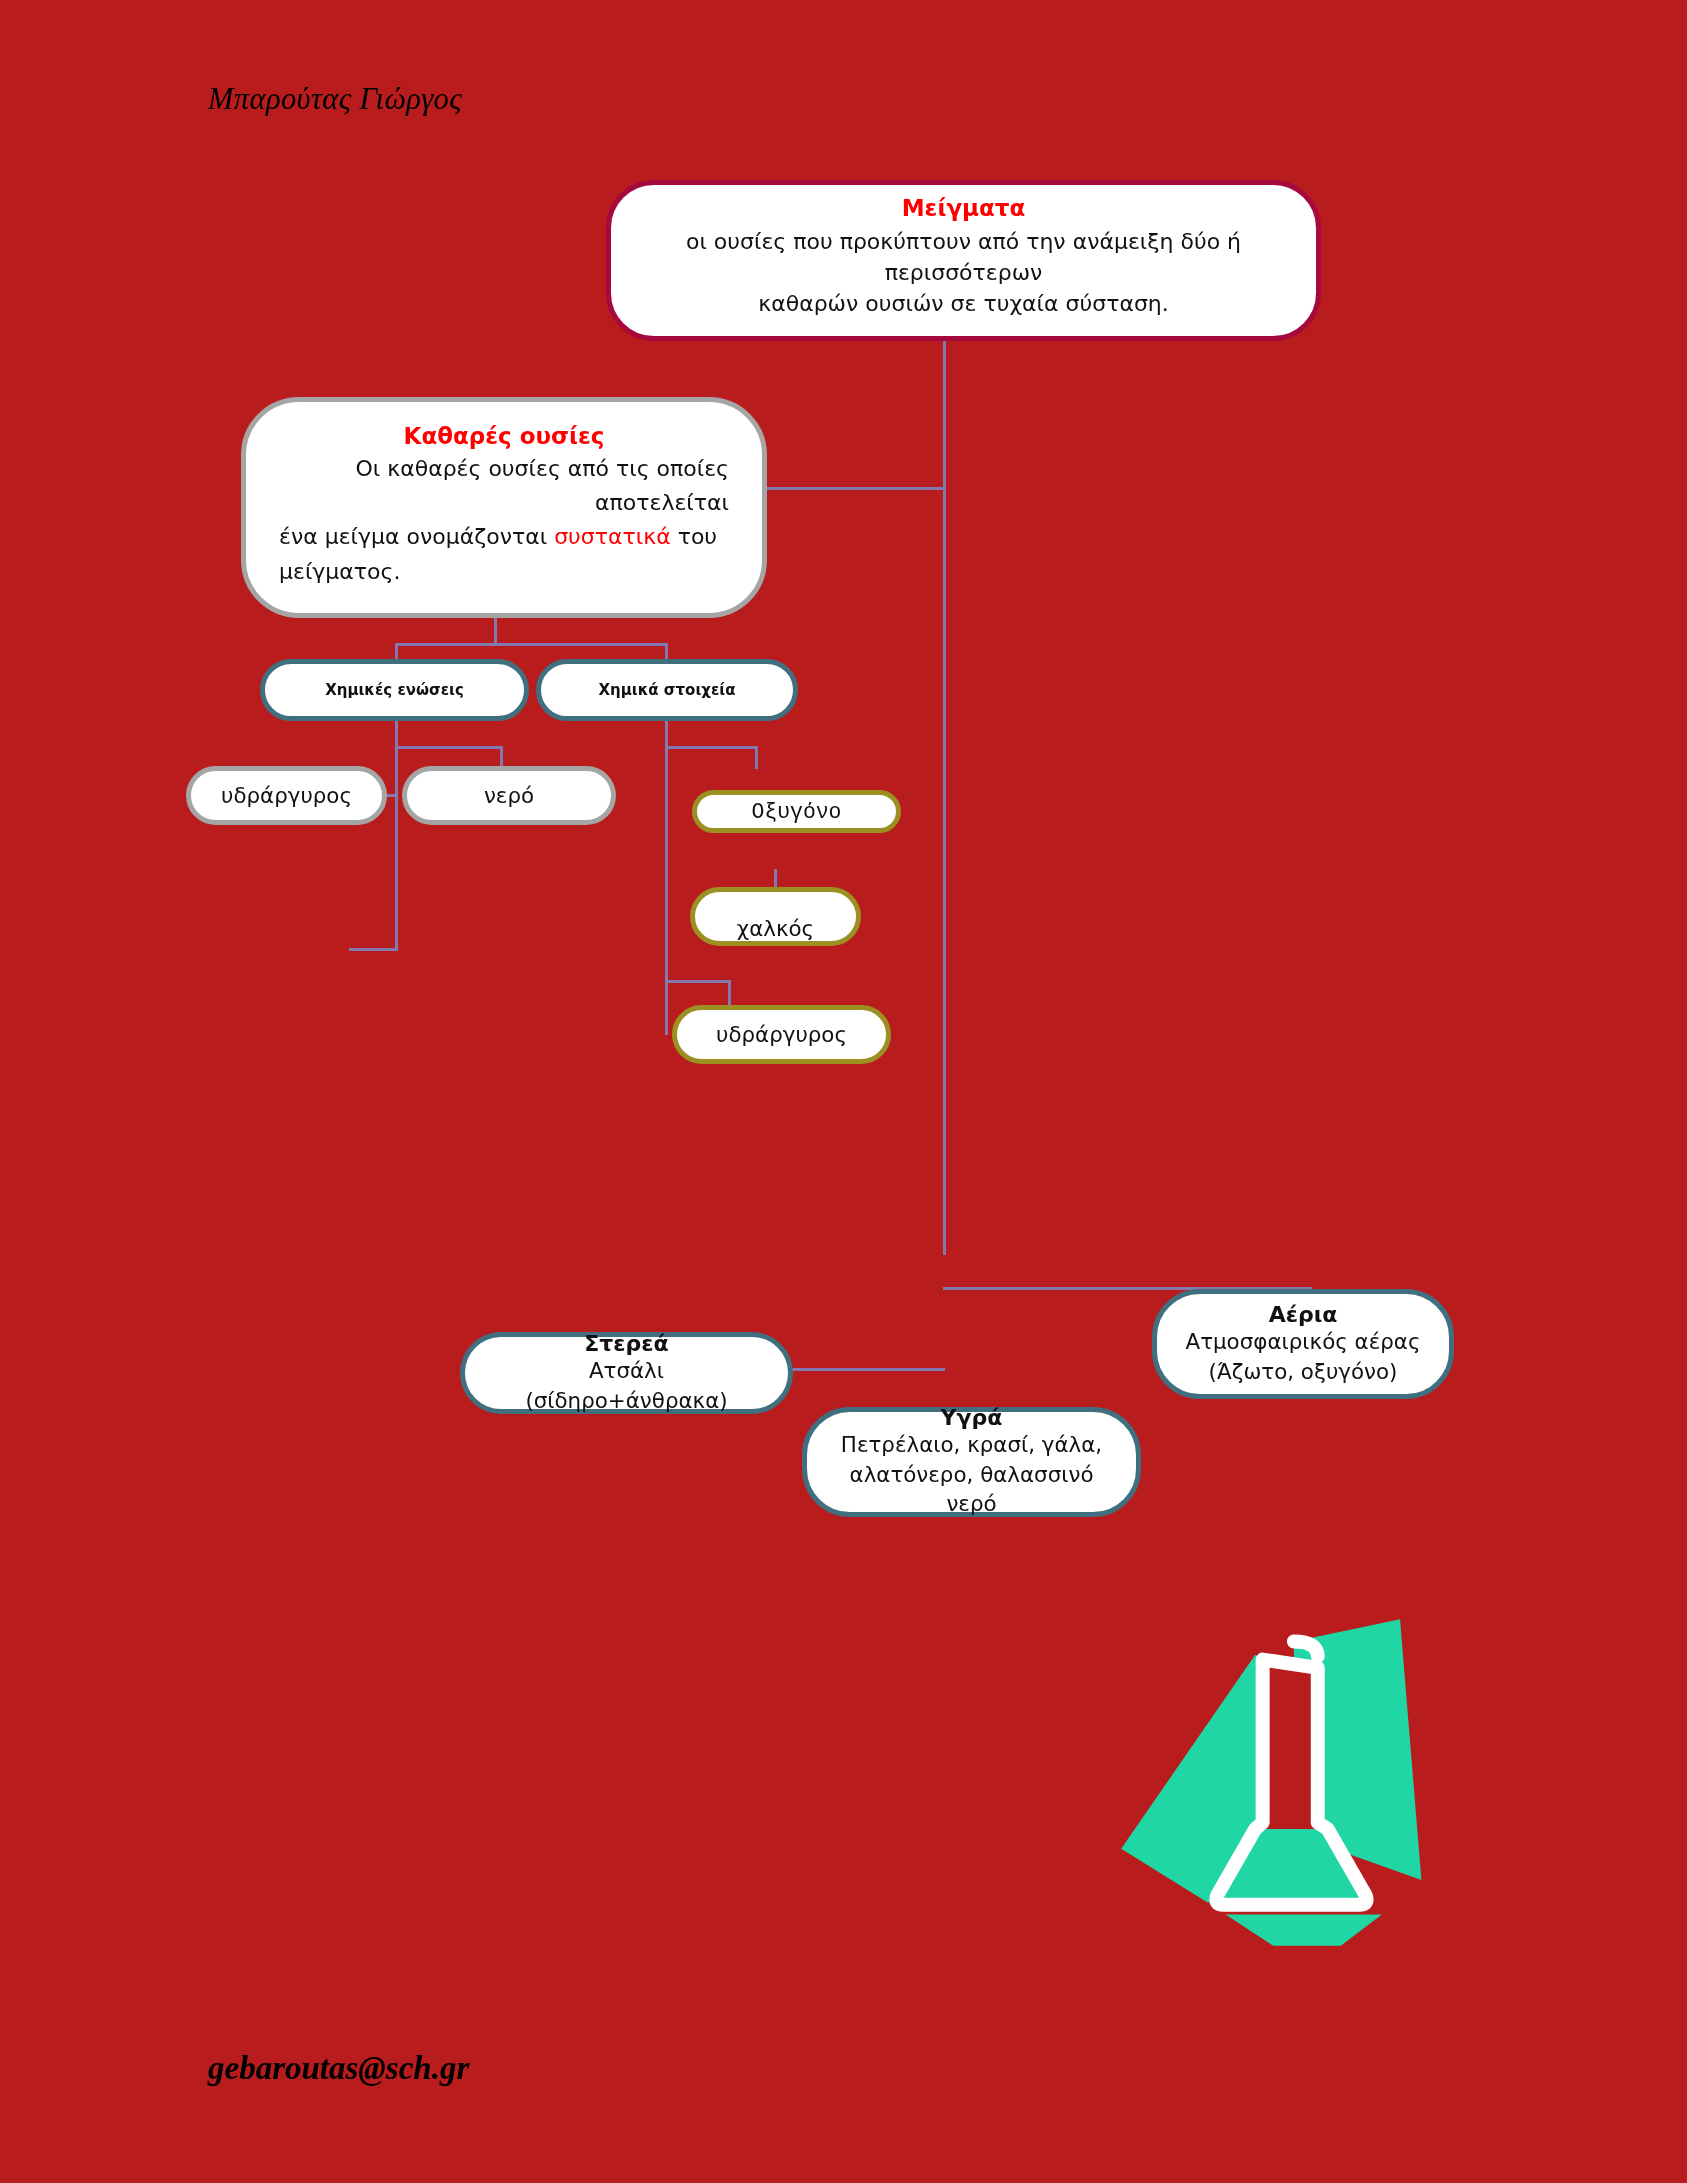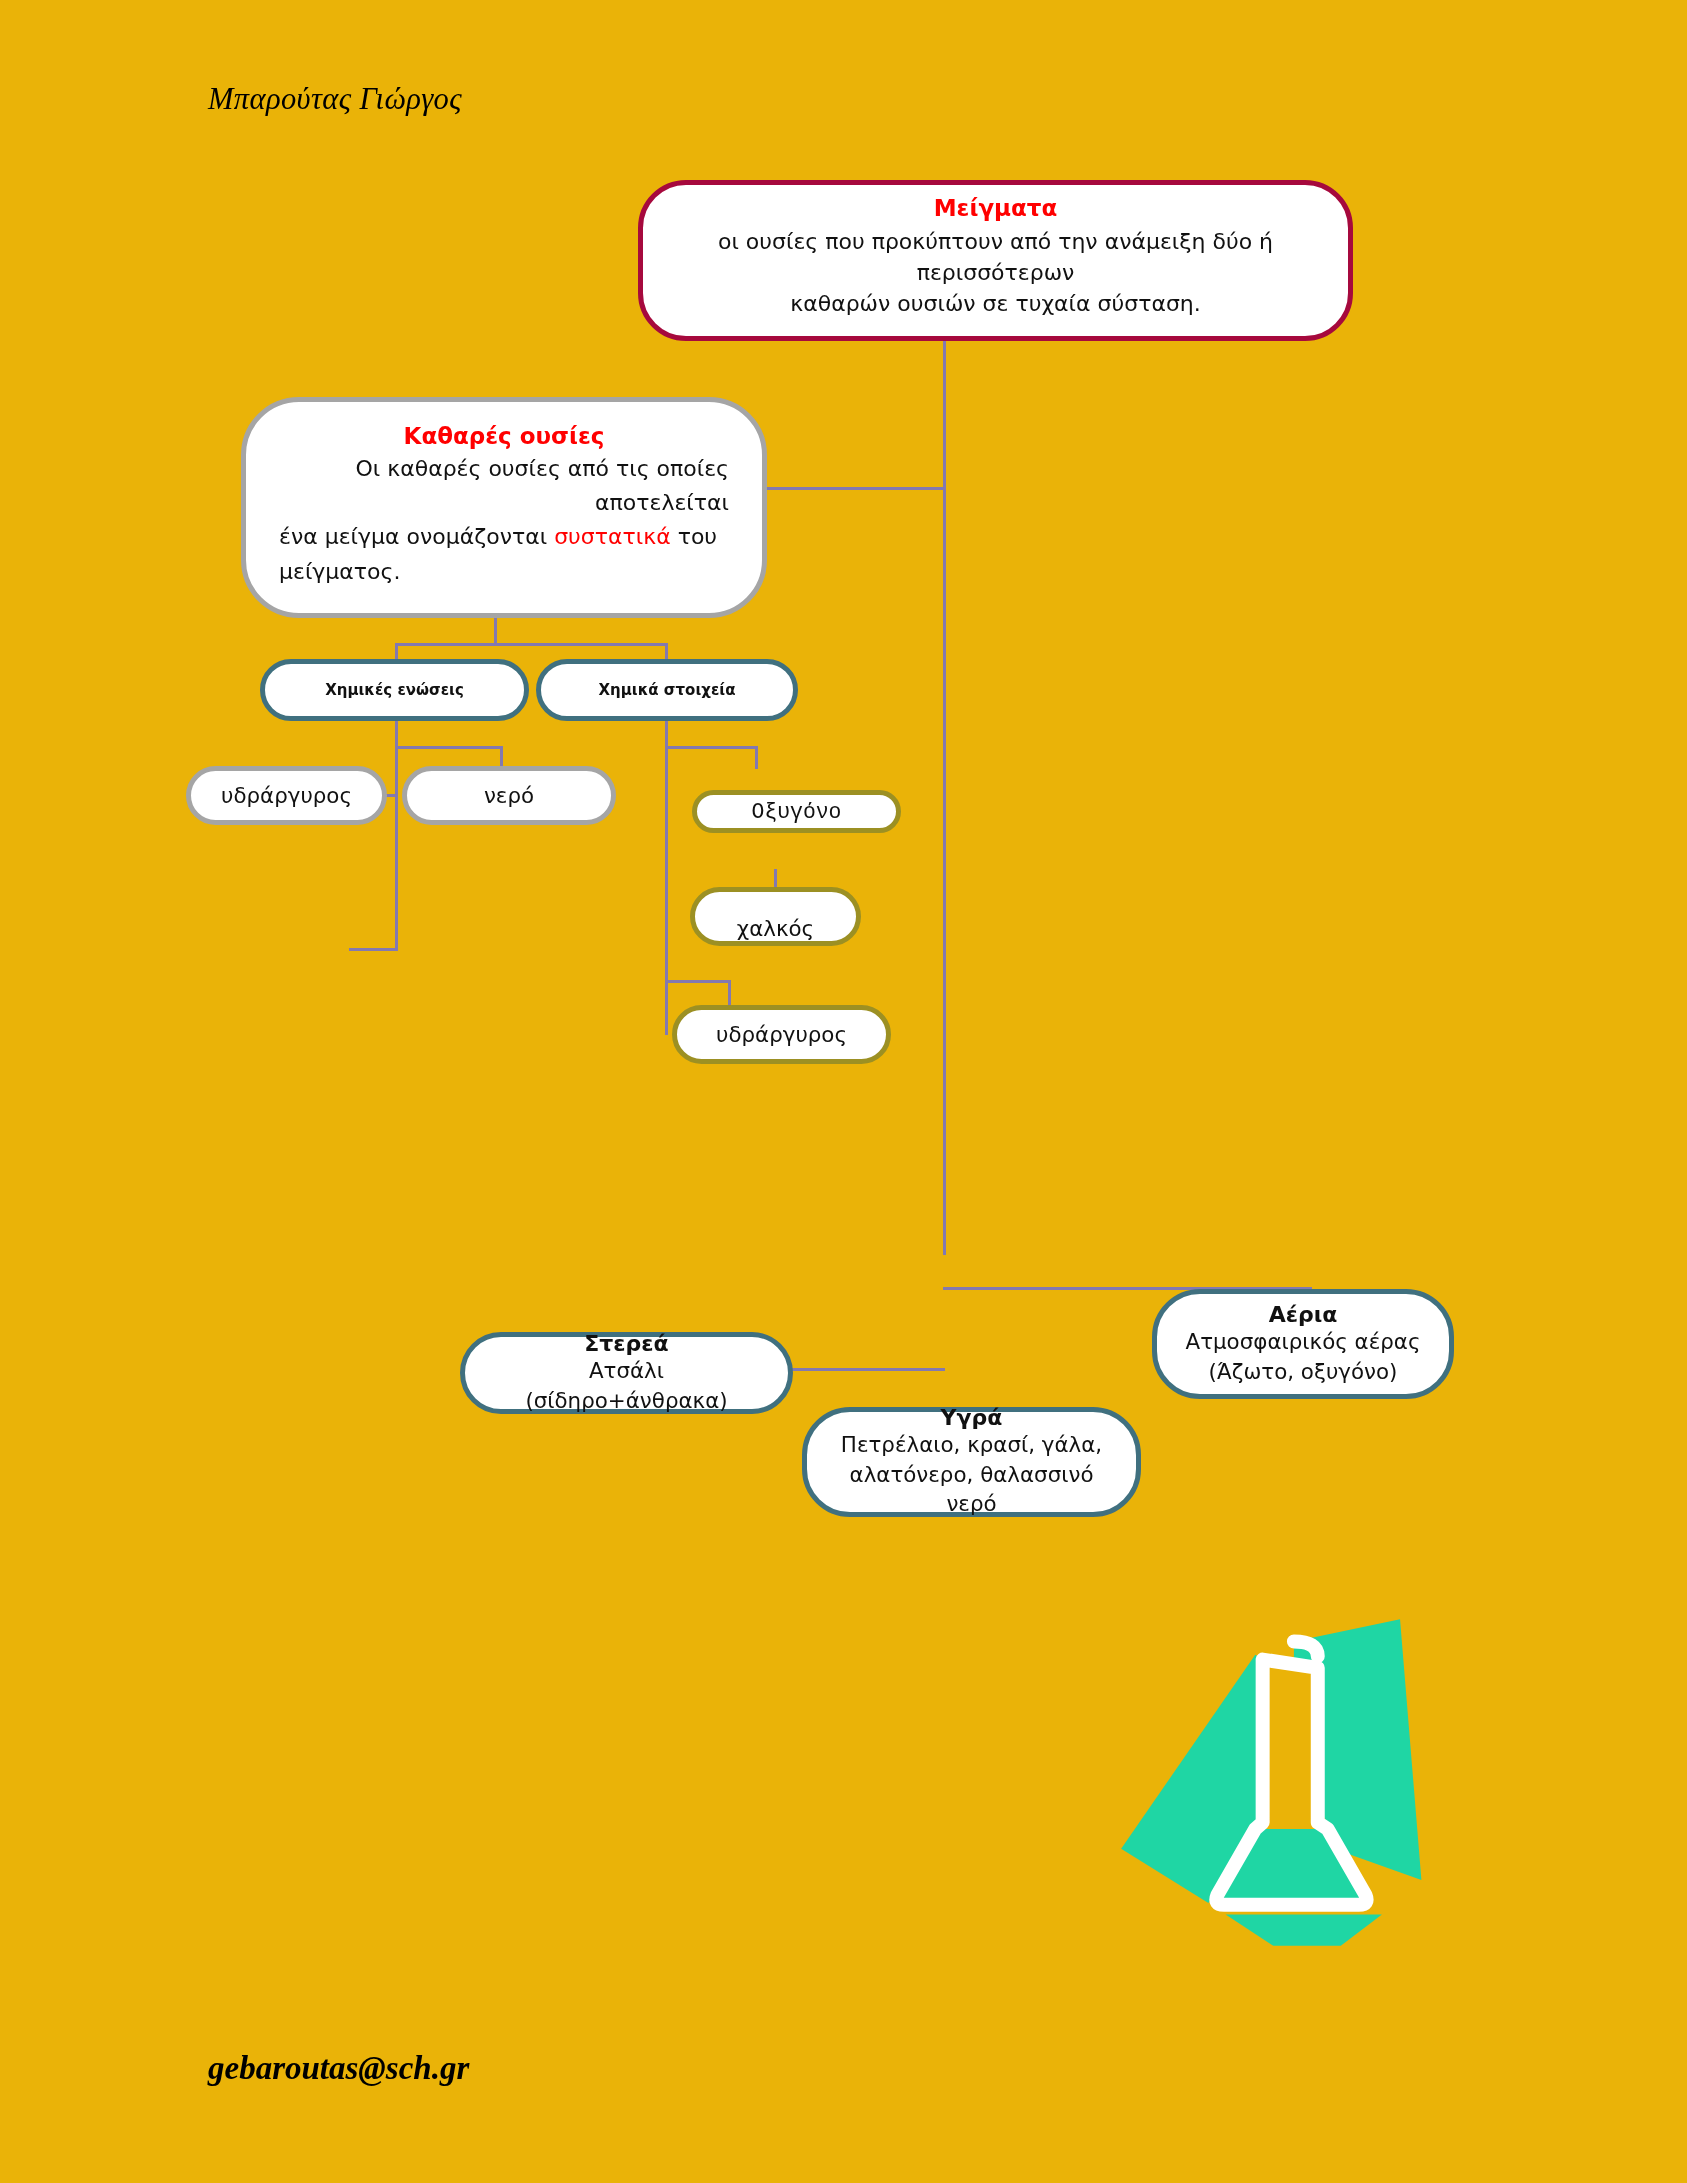--- a/index.html
+++ b/index.html
@@ -7,21 +7,21 @@
     padding: 0;
     background: #ffffff;
   }
   body {
     font-family: "DejaVu Sans", sans-serif;
   }
   #page {
     position: relative;
     width: 1687px;
     height: 2183px;
-    background: #eab308;
+    background: #b91c1c;
     overflow: hidden;
   }
 
   
   .doc-header {
     position: absolute;
     left: 208px;
     top: 82px;
     font-family: "Liberation Serif", "DejaVu Serif", serif;
     font-style: italic;
@@ -62,21 +62,21 @@
     text-align: center;
     color: #111111;
     z-index: 5;
   }
   .node .ttl {
     font-weight: bold;
   }
 
   
   .node-mixtures {
-    left: 638px;
+    left: 606px;
     top: 180px;
     width: 715px;
     height: 161px;
     border: 5.8px solid #A6093D;
     border-radius: 48px;
     padding: 2px 28px 10px 28px;
   }
   .node-mixtures .ttl {
     color: #FF0000;
     font-size: 23px;

